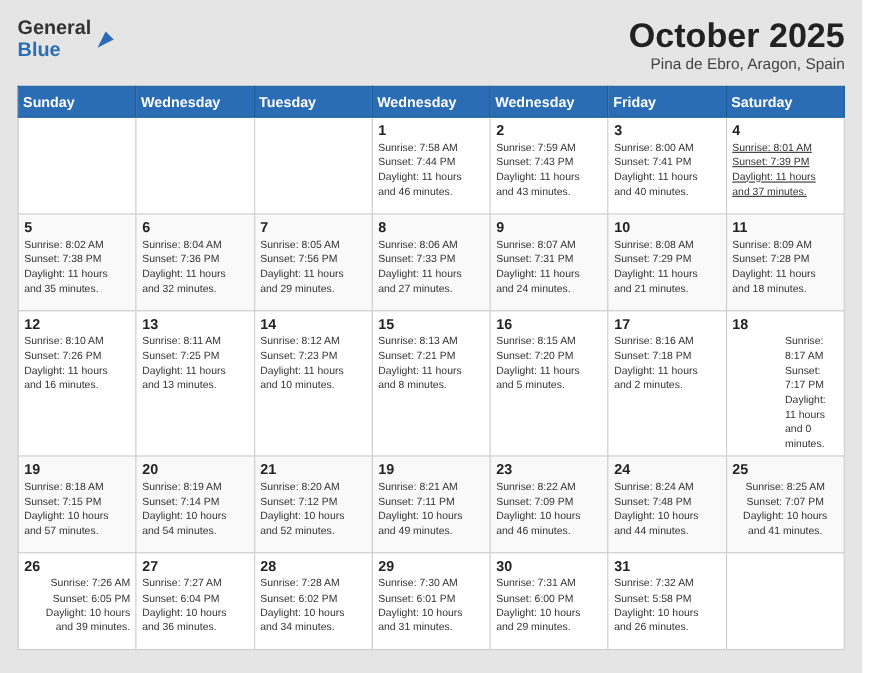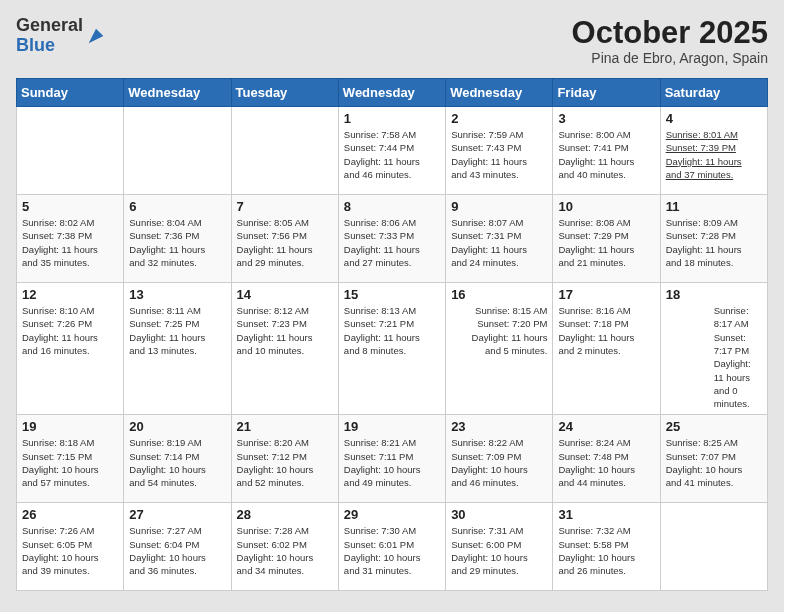--- a/index.html
+++ b/index.html
@@ -236,21 +236,21 @@
           </td>
           <td>
             <div class="day-number">15</div>
             <div class="day-info" style="white-space: pre-line;">Sunrise: 8:13 AM
 Sunset: 7:21 PM
 Daylight: 11 hours
 and 8 minutes.</div>
           </td>
           <td>
             <div class="day-number">16</div>
-            <div class="day-info" style="white-space: pre-line; text-align: right;">Sunrise: 8:15 AM
+            <div class="day-info" style="white-space: pre-line;">Sunrise: 8:15 AM
 Sunset: 7:20 PM
 Daylight: 11 hours
 and 5 minutes.</div>
           </td>
           <td>
             <div class="day-number">17</div>
             <div class="day-info" style="white-space: pre-line;">Sunrise: 8:16 AM
 Sunset: 7:18 PM
 Daylight: 11 hours
 and 2 minutes.</div>
@@ -301,30 +301,30 @@
           </td>
           <td>
             <div class="day-number">24</div>
             <div class="day-info" style="white-space: pre-line;">Sunrise: 8:24 AM
 Sunset: 7:48 PM
 Daylight: 10 hours
 and 44 minutes.</div>
           </td>
           <td>
             <div class="day-number">25</div>
-            <div class="day-info" style="white-space: pre-line;">Sunrise: 8:25 AM
+            <div class="day-info" style="white-space: pre-line; text-align: center;">Sunrise: 8:25 AM
 Sunset: 7:07 PM
 Daylight: 10 hours
 and 41 minutes.</div>
           </td>
         </tr>
         <tr>
           <td>
             <div class="day-number">26</div>
-            <div class="day-info" style="white-space: pre-line;">Sunrise: 7:26 AM
+            <div class="day-info" style="white-space: pre-line; text-align: right;">Sunrise: 7:26 AM
 Sunset: 6:05 PM
 Daylight: 10 hours
 and 39 minutes.</div>
           </td>
           <td>
             <div class="day-number">27</div>
             <div class="day-info" style="white-space: pre-line;">Sunrise: 7:27 AM
 Sunset: 6:04 PM
 Daylight: 10 hours
 and 36 minutes.</div>

